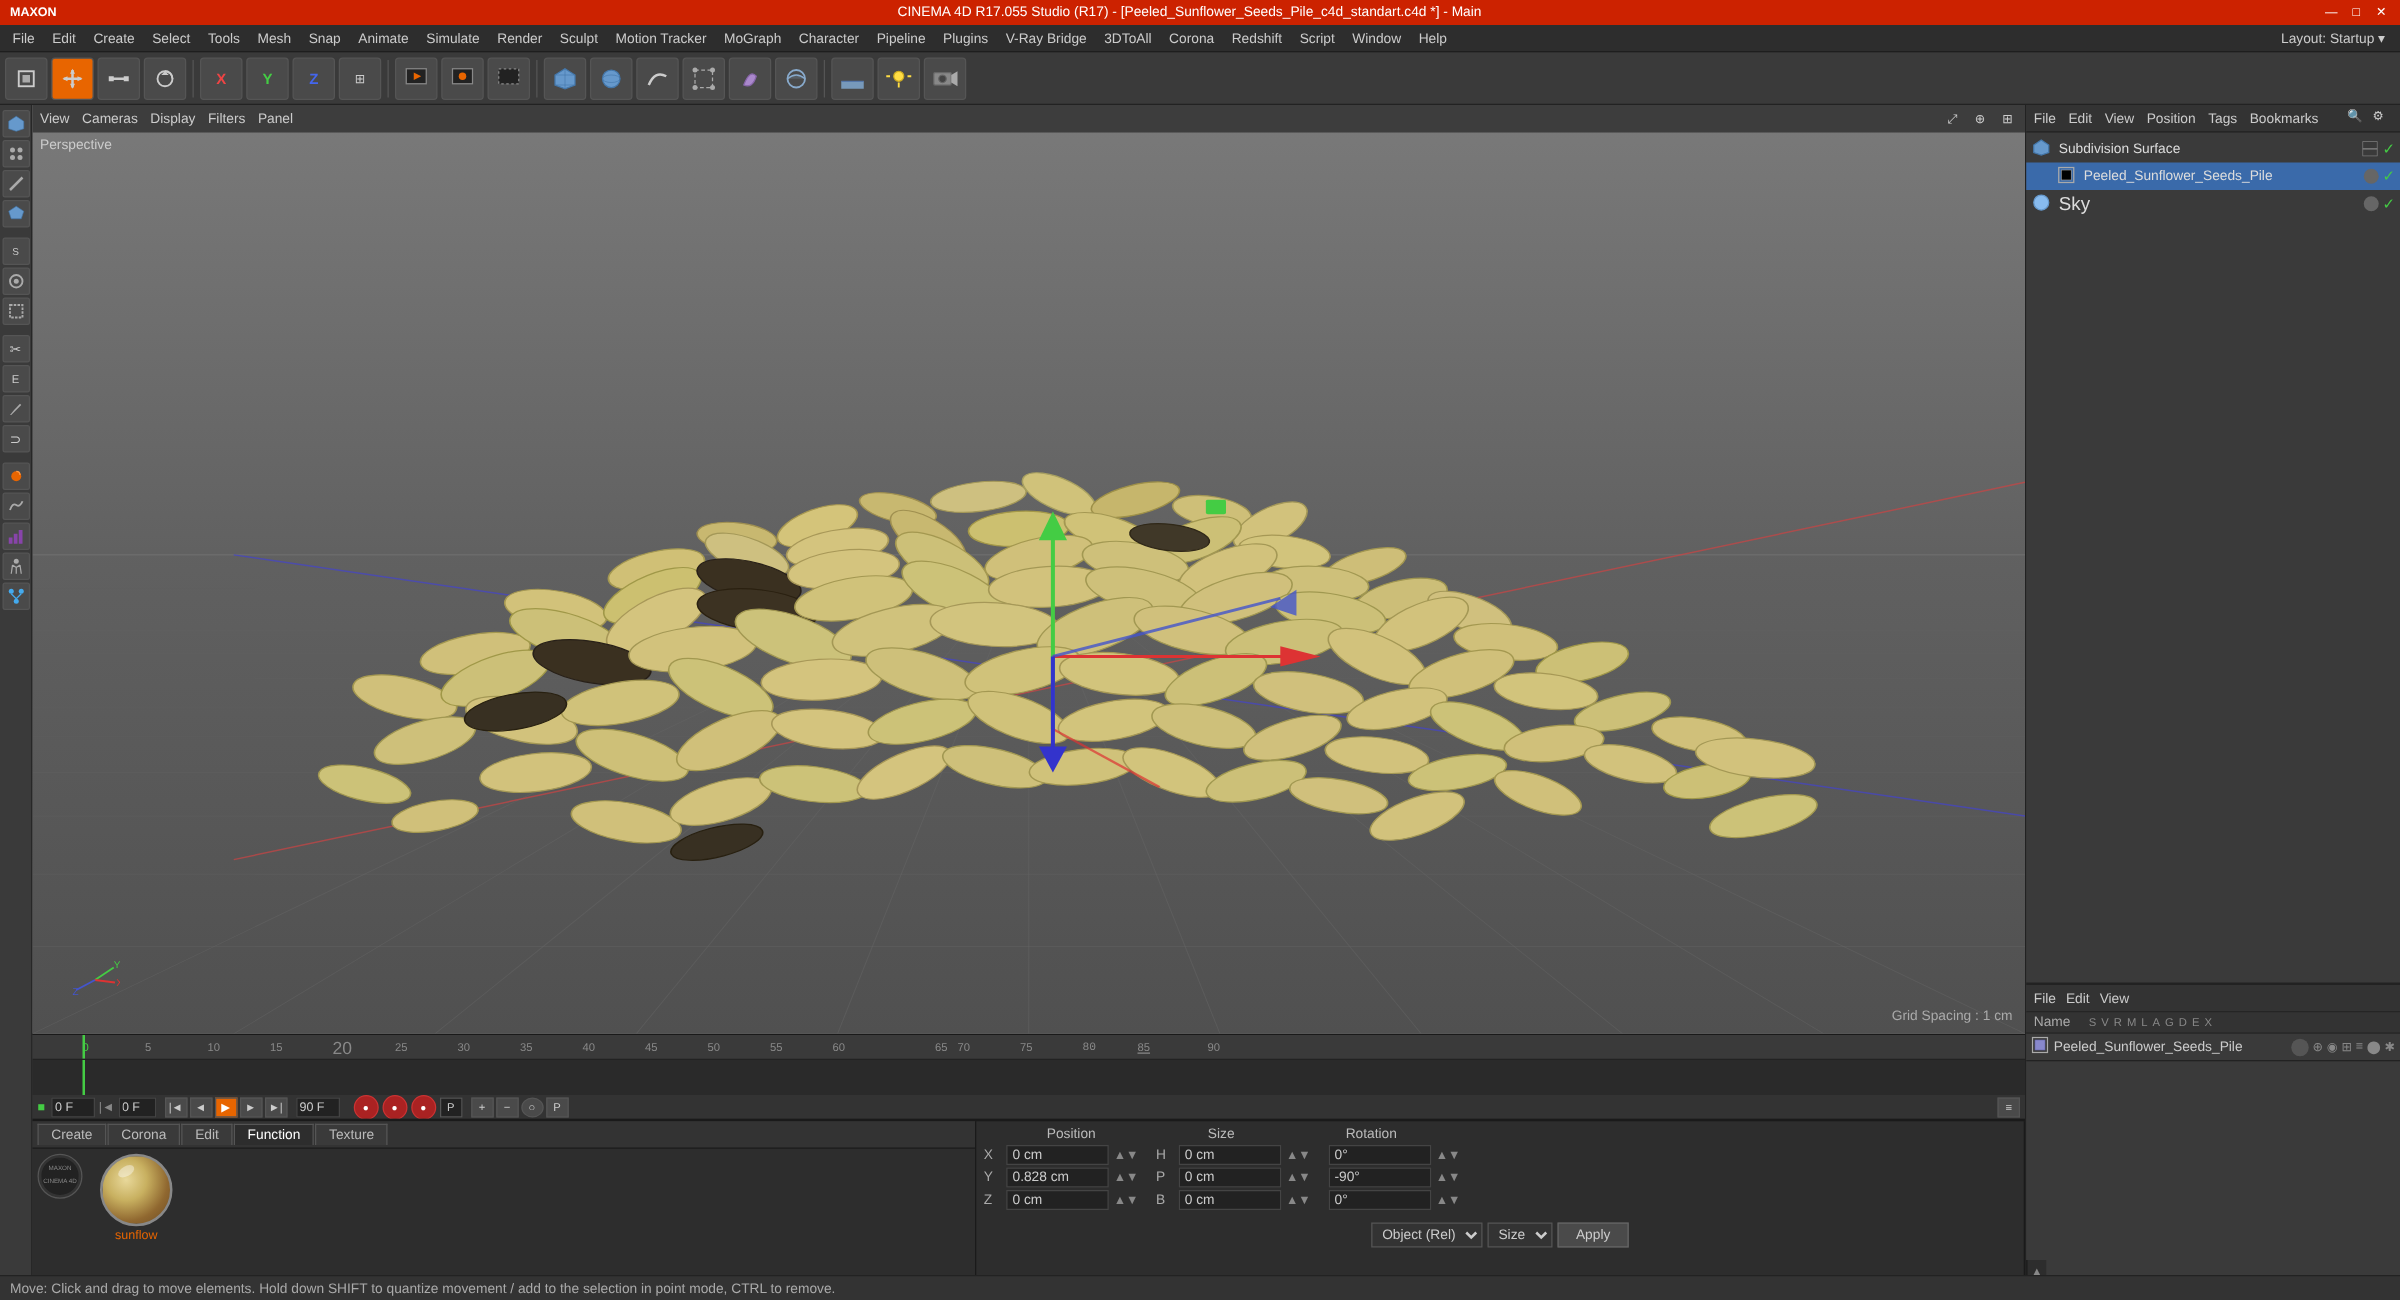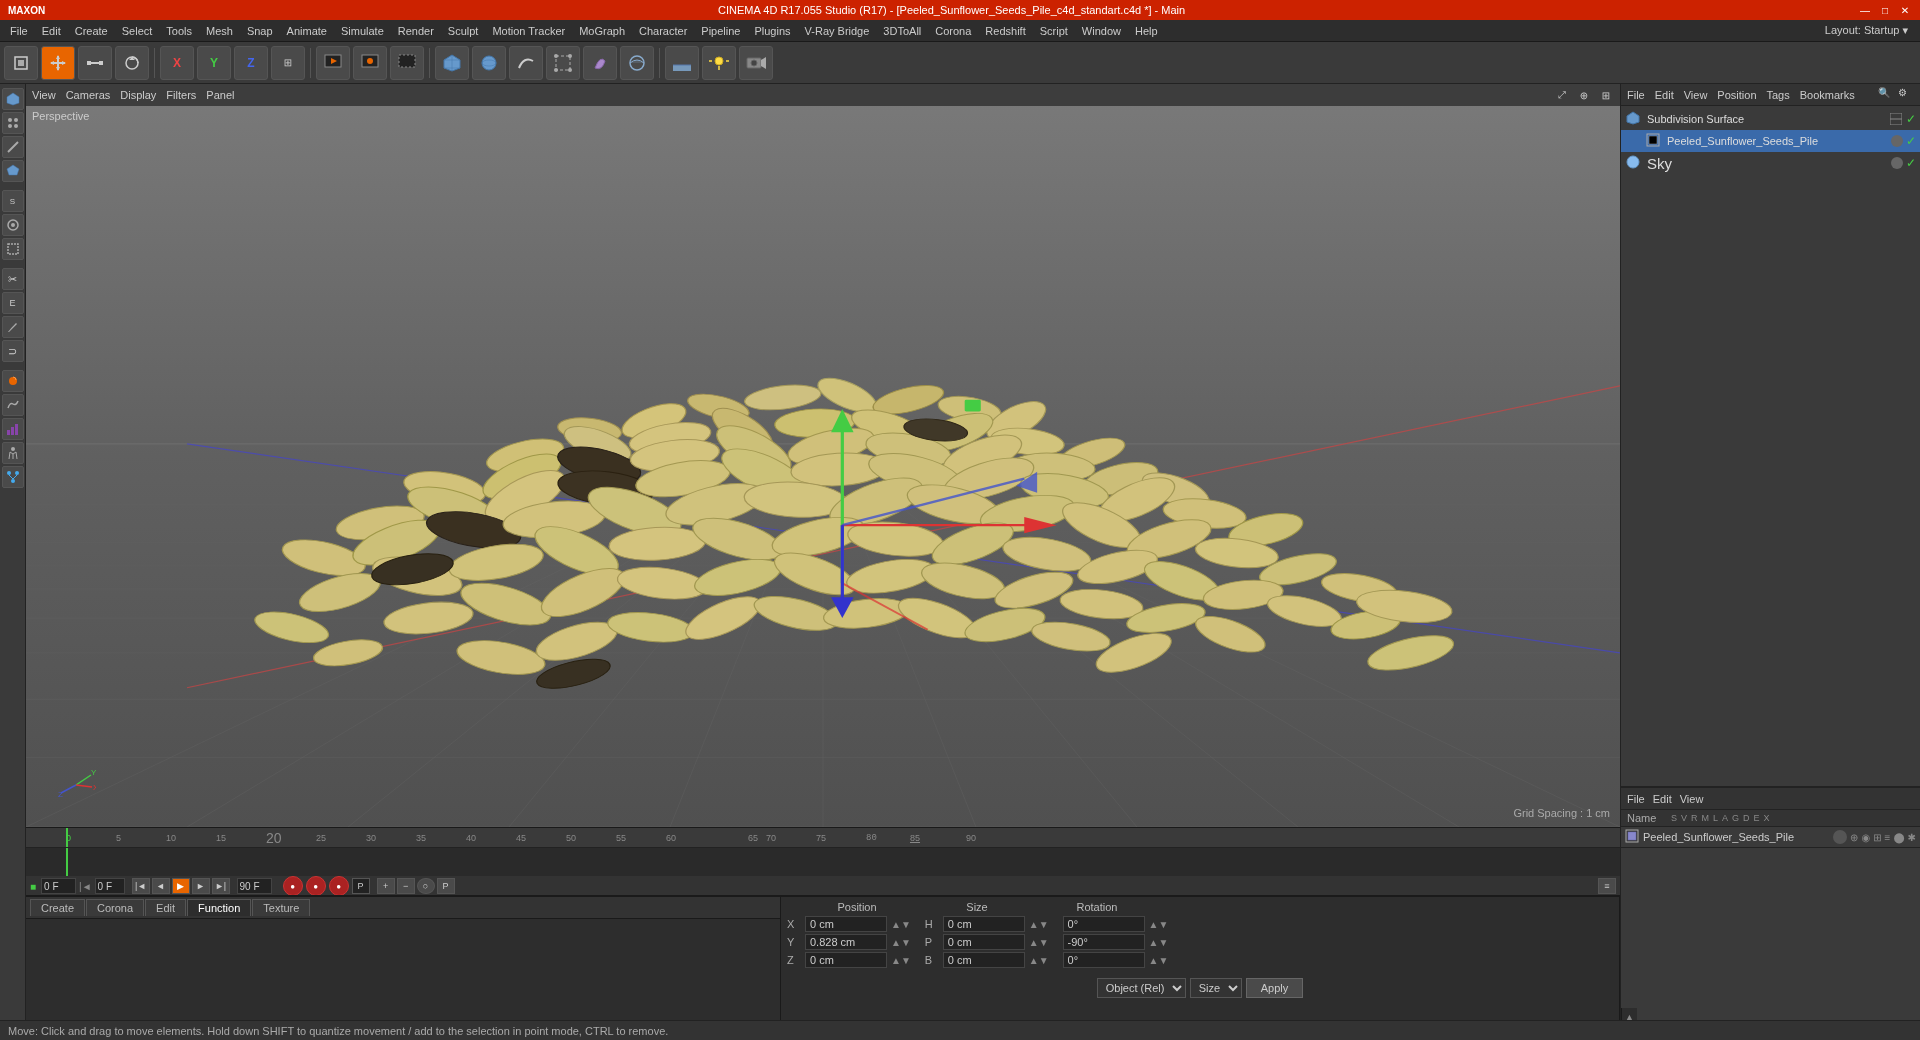--- a/index.html
+++ b/index.html
@@ -779,20 +779,39 @@
       <div id="bottom-left">
 
         <div id="bottom-left-tabs">
           <div class="btab">Create</div>
           <div class="btab">Corona</div>
           <div class="btab">Edit</div>
           <div class="btab active">Function</div>
           <div class="btab">Texture</div>
         </div>
 
+        <div id="bottom-left-content">
+
+          <div style="display:flex;flex-direction:column;align-items:center;gap:2px;margin-right:8px;">
+            <div style="width:36px;height:36px;background:#333;border:1px solid #555;border-radius:50%;display:flex;align-items:center;justify-content:center;overflow:hidden;">
+              <svg width="30" height="30" viewBox="0 0 30 30">
+                <rect width="30" height="30" fill="#222" rx="15"></rect>
+                <text x="15" y="10" text-anchor="middle" fill="#888" font-size="5">MAXON</text>
+                <text x="15" y="20" text-anchor="middle" fill="#888" font-size="5">CINEMA 4D</text>
+              </svg>
+            </div>
+          </div>
+
+          <div style="display:flex;flex-direction:column;align-items:center;position:relative;">
+            <div style="width:58px;height:58px;border-radius:50%;background:radial-gradient(circle at 35% 35%, #e8d89a, #c8b060, #906830, #6a4820);border:2px solid #888;cursor:pointer;overflow:hidden;position:relative;">
+              <div style="position:absolute;top:8px;left:12px;width:14px;height:8px;border-radius:50%;background:rgba(255,255,255,0.4);transform:rotate(-30deg);"></div>
+            </div>
+            <span style="font-size:10px;color:#e86500;margin-top:2px;">sunflow</span>
+          </div>
+        </div>
       </div>
 
       <div id="bottom-right" style="flex:1;display:flex;flex-direction:column;padding:4px 6px;border-right:1px solid #1a1a1a;">
 
         <div style="display:flex;margin-bottom:3px;">
           <div style="width:20px;"></div>
           <div style="width:100px;text-align:center;color:#bbb;font-size:11px;">Position</div>
           <div style="width:20px;"></div>
           <div style="width:100px;text-align:center;color:#bbb;font-size:11px;">Size</div>
           <div style="width:20px;"></div>

